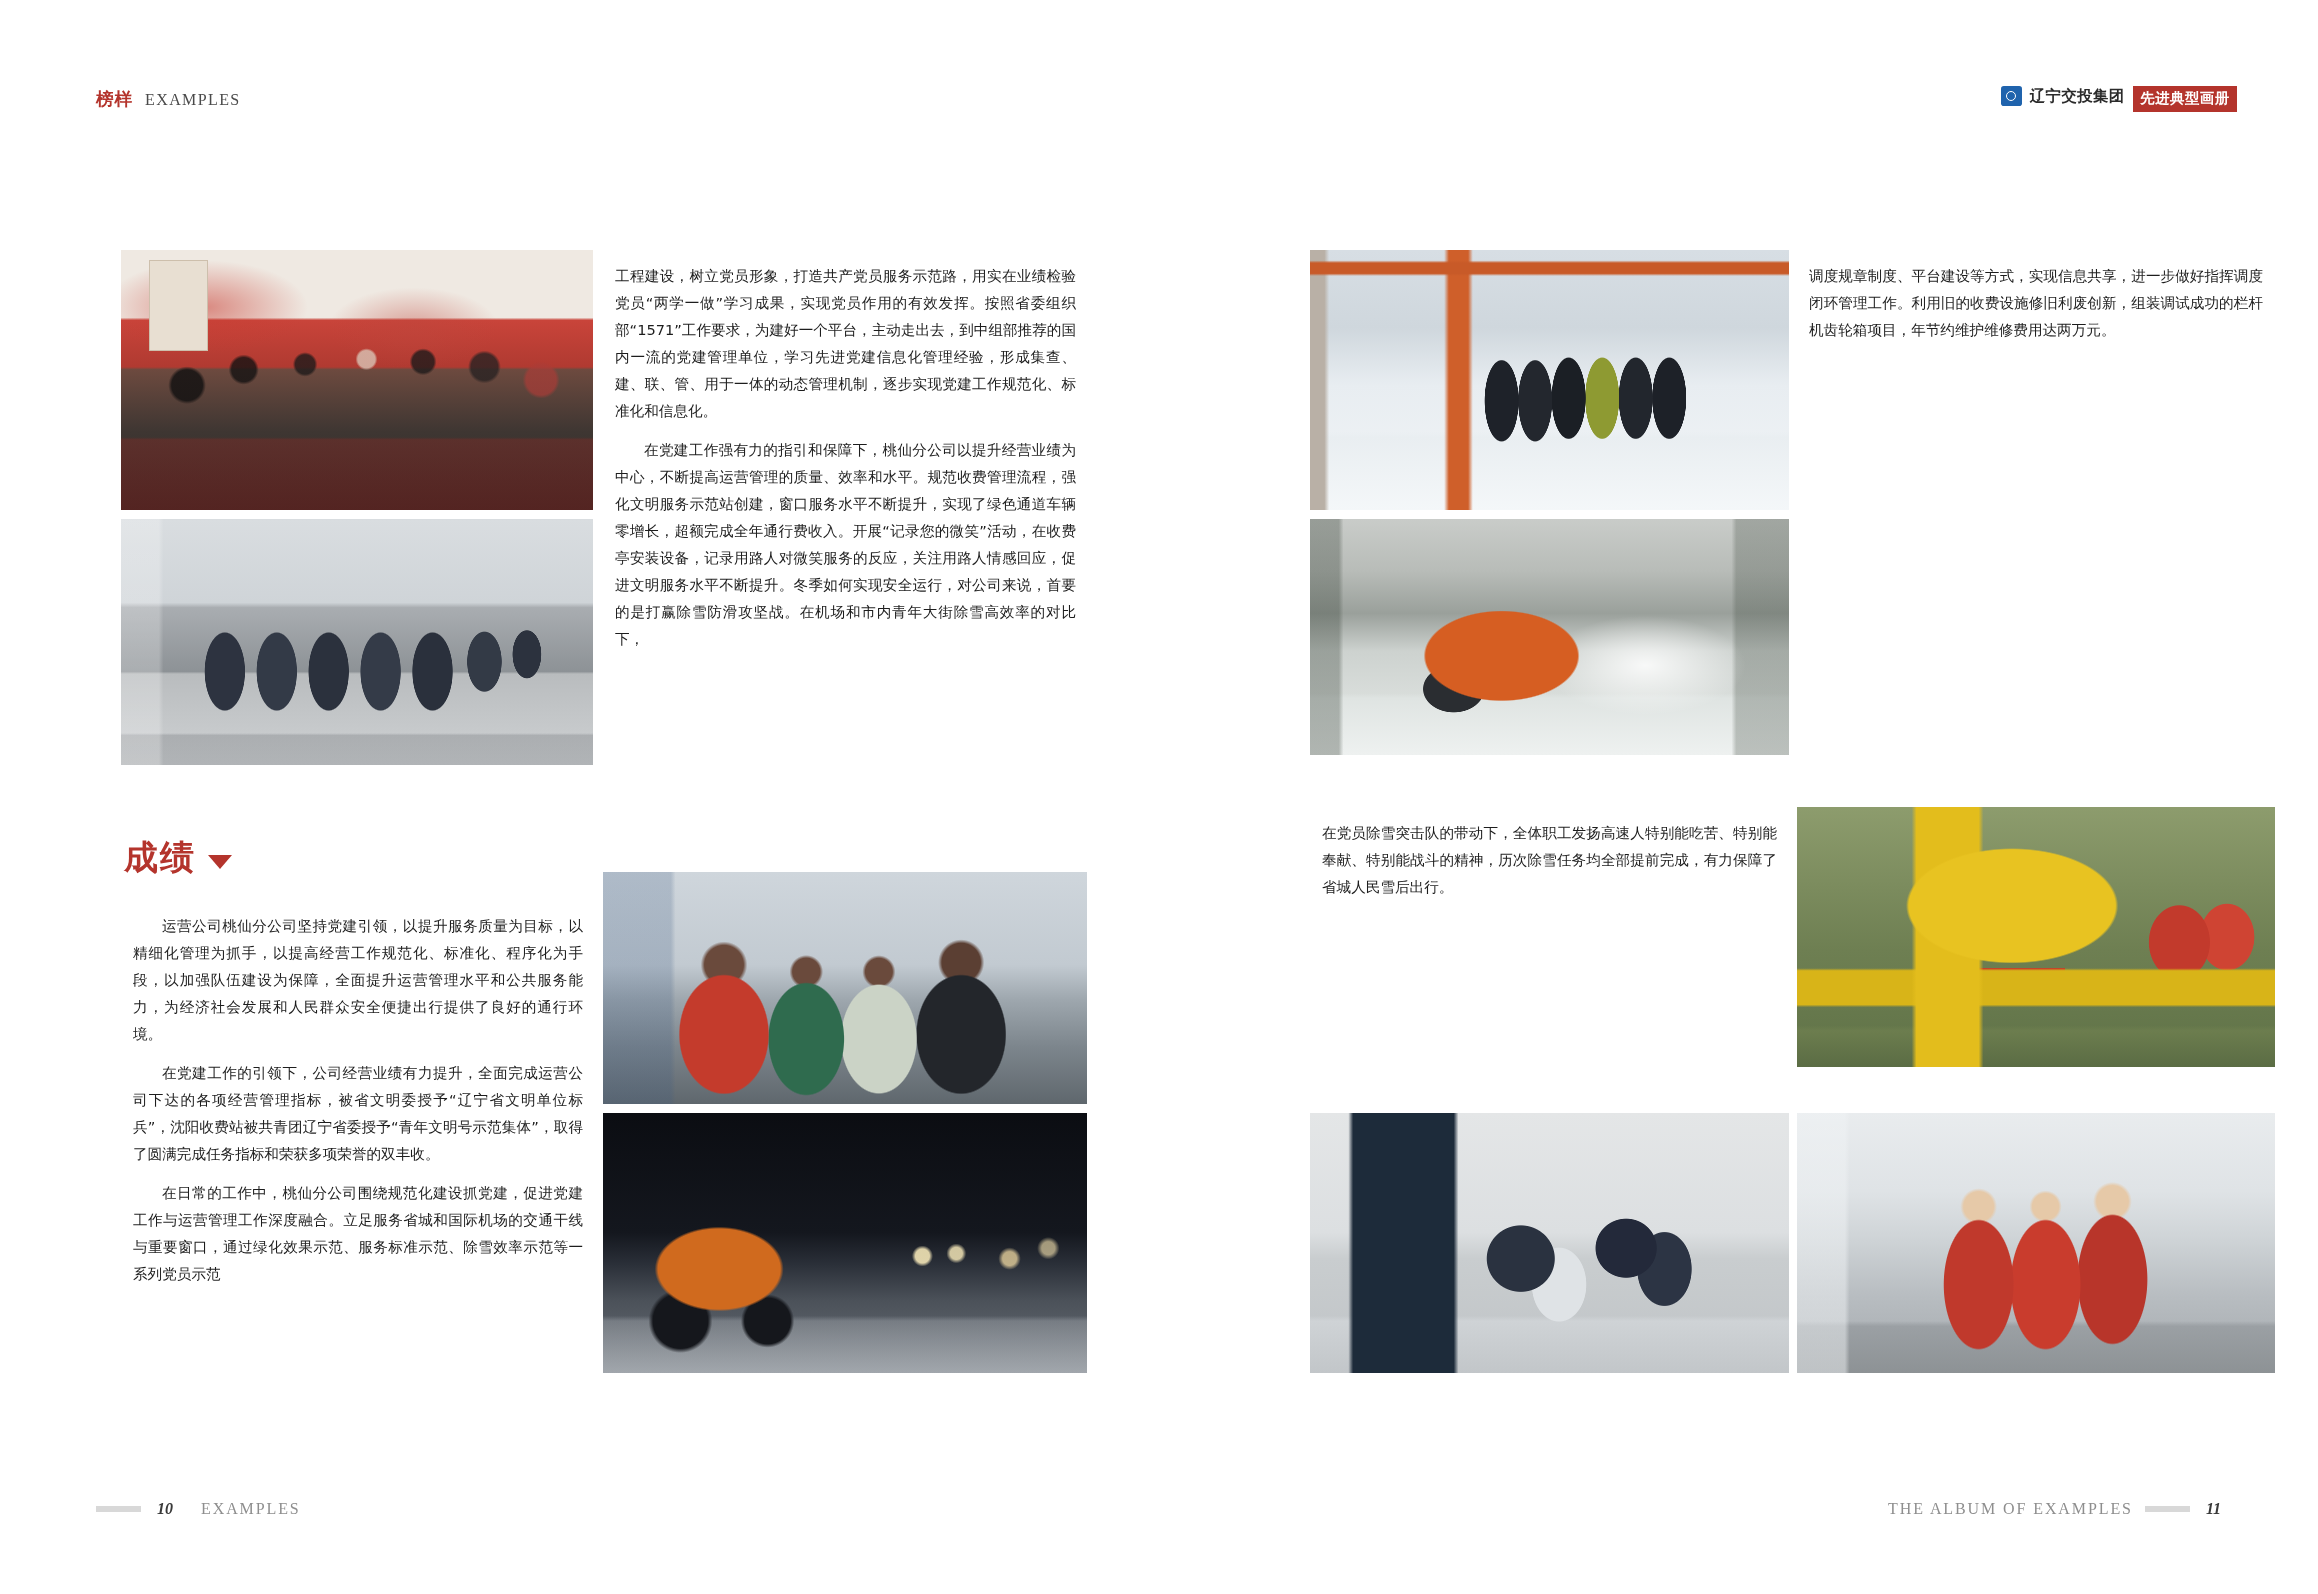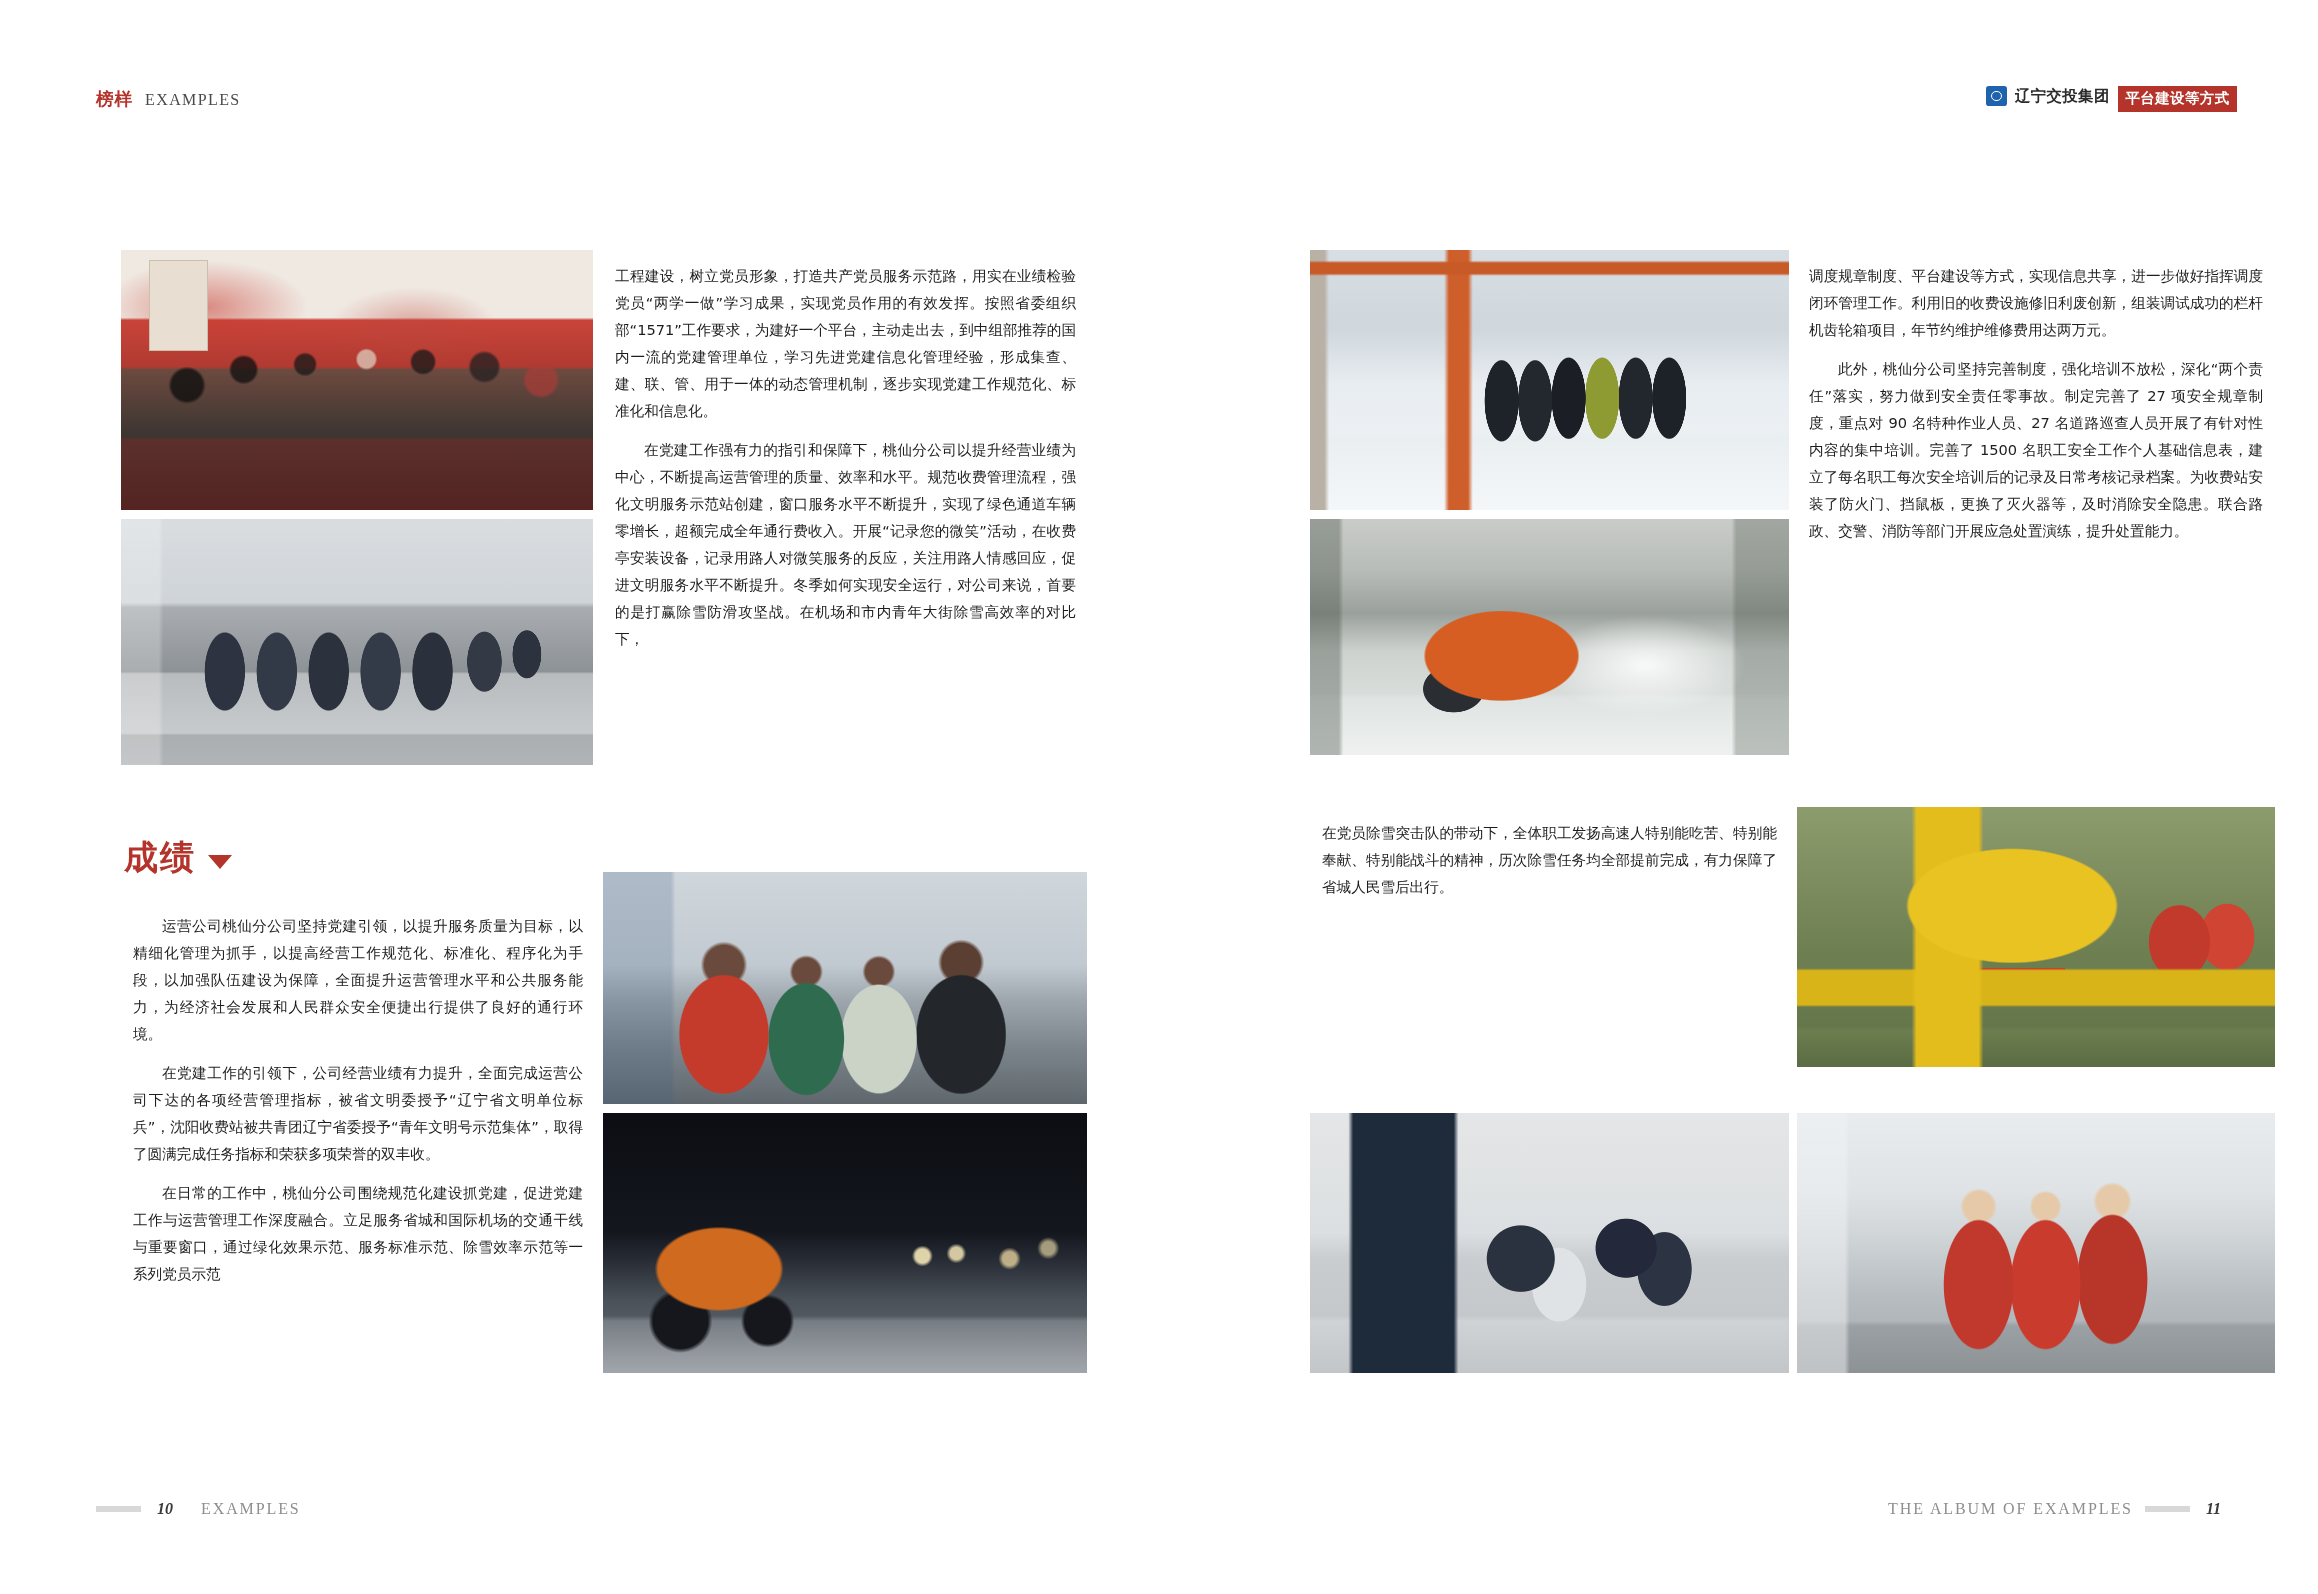--- a/index.html
+++ b/index.html
@@ -360,21 +360,21 @@
 <div id="page">
 
   <div class="hdr-left">
     <span class="cn">榜样</span>
     <span class="en">EXAMPLES</span>
   </div>
 
   <div class="hdr-right">
     <span class="logo-mark"></span>
     <span class="brand">辽宁交投集团</span>
-    <span class="tag">平台建设等方式</span>
+    <span class="tag">先进典型画册</span>
   </div>
 
   <div class="photo p1" style="left:121px; top:250px; width:472px; height:260px;">
     <div class="scroll"></div>
     <span class="cap">党员签名活动现场</span>
   </div>
 
   <div class="photo p2" style="left:121px; top:519px; width:472px; height:246px;">
     <span class="cap">收费员列队走廊</span>
   </div>
@@ -419,21 +419,20 @@
   <div class="photo p8" style="left:1310px; top:1113px; width:479px; height:260px;">
     <span class="cap">监控指挥调度中心</span>
   </div>
 
   <div class="photo p9" style="left:1797px; top:1113px; width:478px; height:260px;">
     <span class="cap">收费车道现场服务</span>
   </div>
 
   <div class="col" style="left:1797px; top:250px; width:478px;">
     <p class="noind">调度规章制度、平台建设等方式，实现信息共享，进一步做好指挥调度闭环管理工作。利用旧的收费设施修旧利废创新，组装调试成功的栏杆机齿轮箱项目，年节约维护维修费用达两万元。</p>
-    <p>此外，桃仙分公司坚持完善制度，强化培训不放松，深化“两个责任”落实，努力做到安全责任零事故。制定完善了 27 项安全规章制度，重点对 90 名特种作业人员、27 名道路巡查人员开展了有针对性内容的集中培训。完善了 1500 名职工安全工作个人基础信息表，建立了每名职工每次安全培训后的记录及日常考核记录档案。为收费站安装了防火门、挡鼠板，更换了灭火器等，及时消除安全隐患。联合路政、交警、消防等部门开展应急处置演练，提升处置能力。</p>
   </div>
 
   <div class="col" style="left:1310px; top:807px; width:479px;">
     <p class="noind">在党员除雪突击队的带动下，全体职工发扬高速人特别能吃苦、特别能奉献、特别能战斗的精神，历次除雪任务均全部提前完成，有力保障了省城人民雪后出行。</p>
   </div>
 
   <div class="footer-bar footer-left">
     <span class="rule"></span>
     <span class="pg">10</span>
     <span class="ftxt">EXAMPLES</span>

